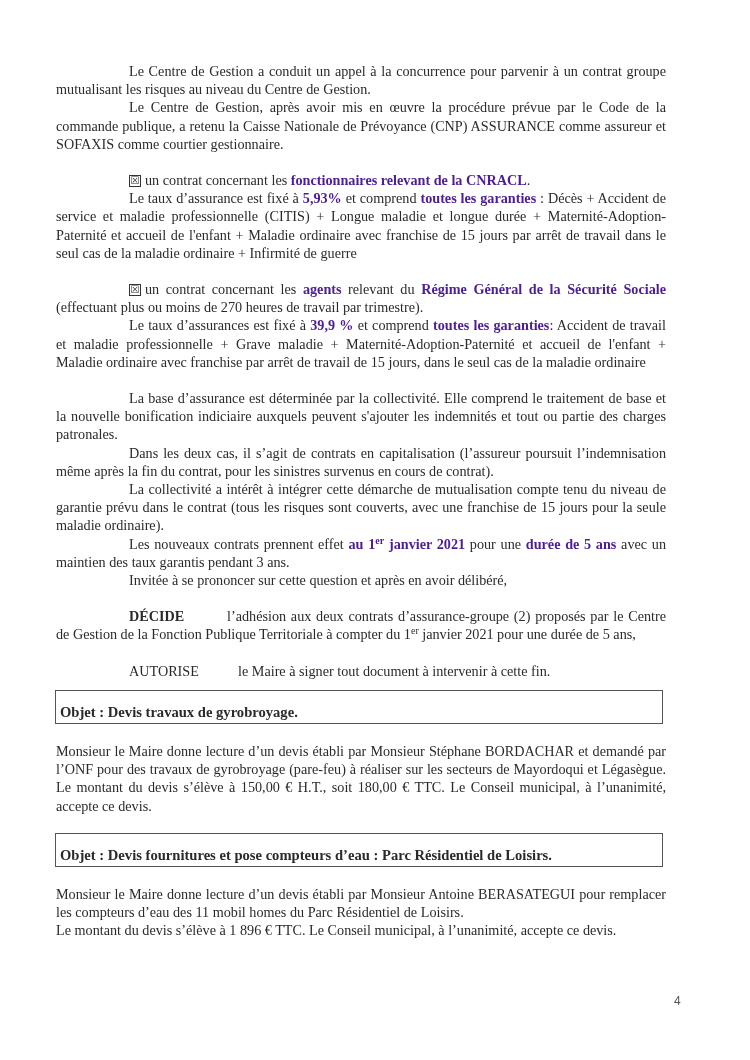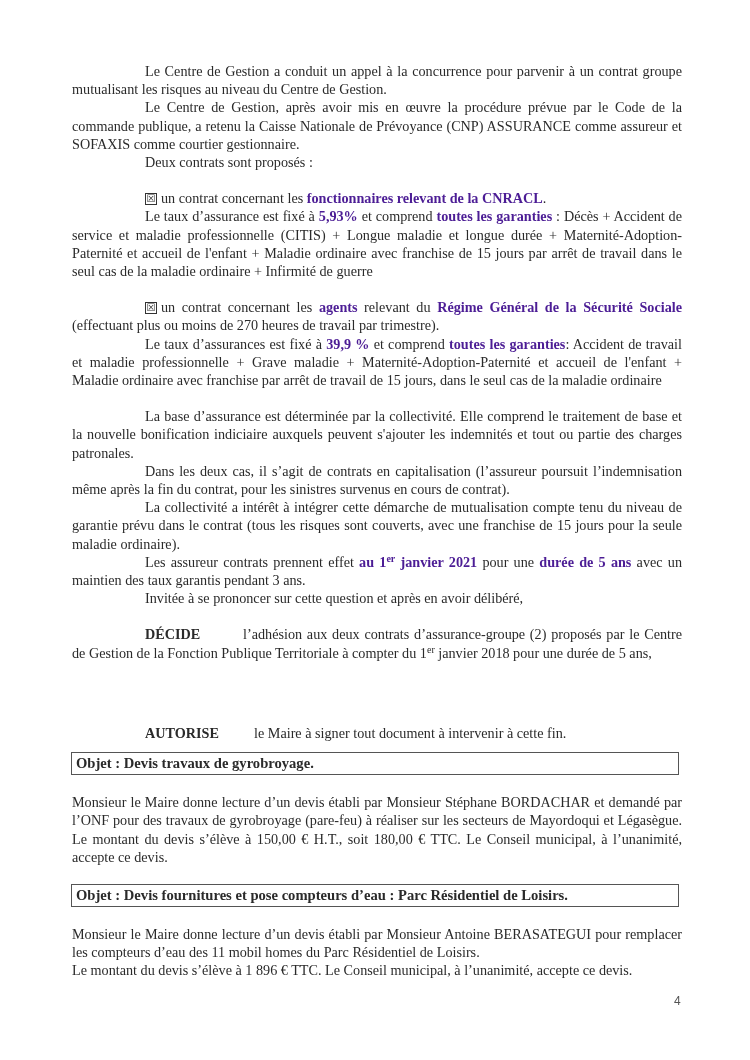--- a/index.html
+++ b/index.html
@@ -1,72 +1,71 @@
 <!DOCTYPE html>
 <html><head>
 <meta charset="utf-8">
 <style>
   html, body { margin: 0; padding: 0; background: #ffffff; }
   body {
     width: 750px; height: 1060px; position: relative; overflow: hidden;
     font-family: "Liberation Serif", serif; color: #2a2a2a;
     font-size: 14.2px; line-height: 18.2px;
   }
-  .page { position: absolute; left: 72px; top: 62px; width: 610px; }
+  .page { position: absolute; left: 56px; top: 62px; width: 610px; }
   p { margin: 0; text-align: justify; }
   .ind { text-indent: 73px; }
   .gap { height: 18px; }
   .gap-sm { height: 10px; }
   b { font-weight: bold; color: #4c1d95; }
   .check {
     display: inline-block; width: 10px; height: 10px; border: 1px solid #333;
     font-size: 10px; line-height: 10px; text-align: center; vertical-align: 1px;
     margin-right: 4px; font-family: "DejaVu Sans", sans-serif; text-indent: 0;
   }
   .decide-label { display: inline-block; width: 98px; margin-left: 73px; font-weight: bold; }
-  .autorise-label { display: inline-block; width: 109px; margin-left: 73px; font-weight: bold; margin-top: 44px; }
+  .autorise-label { display: inline-block; width: 109px; margin-left: 73px; font-weight: normal; }
   .obj-box {
-    border: 1px solid #555; padding: 1px 6px 2px 4px; font-weight: bold;
+    border: 1px solid #555; padding: 12px 6px 2px 4px; font-weight: bold;
     font-size: 14.6px; line-height: 18px; margin-left: -1px; width: 596px;
   }
   sup { font-size: 10px; line-height: 0; vertical-align: 5px; }
   .page-num {
     position: absolute; left: 674px; top: 992px; font-family: "Liberation Sans", sans-serif;
     font-size: 12px; color: #555;
   }
 </style>
 </head>
 <body>
 
 <div class="page">
   <p class="ind">Le Centre de Gestion a conduit un appel à la concurrence pour parvenir à un contrat groupe mutualisant les risques au niveau du Centre de Gestion.</p>
   <p class="ind">Le Centre de Gestion, après avoir mis en œuvre la procédure prévue par le Code de la commande publique, a retenu la Caisse Nationale de Prévoyance (CNP) ASSURANCE comme assureur et SOFAXIS comme courtier gestionnaire.</p>
-  <p class="ind">Deux contrats sont proposés :</p>
 
   <div class="gap"></div>
 
   <p class="ind"><span class="check">☒</span><span>un contrat concernant les </span><b>fonctionnaires relevant de la CNRACL</b><span>.</span></p>
   <p class="ind"><span>Le taux d’assurance est fixé à </span><b>5,93%</b><span> et comprend </span><b>toutes les garanties</b><span> : Décès + Accident de service et maladie professionnelle (CITIS) + Longue maladie et longue durée + Maternité-Adoption-Paternité et accueil de l'enfant + Maladie ordinaire avec franchise de 15 jours par arrêt de travail dans le seul cas de la maladie ordinaire + Infirmité de guerre</span></p>
 
   <div class="gap"></div>
 
   <p class="ind"><span class="check">☒</span><span>un contrat concernant les </span><b>agents</b><span> relevant du </span><b>Régime Général de la Sécurité Sociale</b><span> (effectuant plus ou moins de 270 heures de travail par trimestre).</span></p>
   <p class="ind"><span>Le taux d’assurances est fixé à </span><b>39,9 %</b><span> et comprend </span><b>toutes les garanties</b><span>: Accident de travail et maladie professionnelle + Grave maladie + Maternité-Adoption-Paternité et accueil de l'enfant + Maladie ordinaire avec franchise par arrêt de travail de 15 jours, dans le seul cas de la maladie ordinaire</span></p>
 
   <div class="gap"></div>
 
   <p class="ind">La base d’assurance est déterminée par la collectivité. Elle comprend le traitement de base et la nouvelle bonification indiciaire auxquels peuvent s'ajouter les indemnités et tout ou partie des charges patronales.</p>
   <p class="ind">Dans les deux cas, il s’agit de contrats en capitalisation (l’assureur poursuit l’indemnisation même après la fin du contrat, pour les sinistres survenus en cours de contrat).</p>
   <p class="ind">La collectivité a intérêt à intégrer cette démarche de mutualisation compte tenu du niveau de garantie prévu dans le contrat (tous les risques sont couverts, avec une franchise de 15 jours pour la seule maladie ordinaire).</p>
-  <p class="ind"><span>Les assureur contrats prennent effet </span><b><span>au 1</span><sup>er</sup><span> janvier 2021</span></b><span> pour une </span><b>durée de 5 ans</b><span> avec un maintien des taux garantis pendant 3 ans.</span></p>
+  <p class="ind"><span>Les nouveaux contrats prennent effet </span><b><span>au 1</span><sup>er</sup><span> janvier 2021</span></b><span> pour une </span><b>durée de 5 ans</b><span> avec un maintien des taux garantis pendant 3 ans.</span></p>
   <p class="ind">Invitée à se prononcer sur cette question et après en avoir délibéré,</p>
 
   <div class="gap"></div>
 
-  <p><span class="decide-label">DÉCIDE</span><span>l’adhésion aux deux contrats d’assurance-groupe (2) proposés par le Centre de Gestion de la Fonction Publique Territoriale à compter du 1</span><sup>er</sup><span> janvier 2018 pour une durée de 5 ans,</span></p>
+  <p><span class="decide-label">DÉCIDE</span><span>l’adhésion aux deux contrats d’assurance-groupe (2) proposés par le Centre de Gestion de la Fonction Publique Territoriale à compter du 1</span><sup>er</sup><span> janvier 2021 pour une durée de 5 ans,</span></p>
 
   <div class="gap"></div>
 
   <p><span class="autorise-label">AUTORISE</span><span>le Maire à signer tout document à intervenir à cette fin.</span></p>
 
   <div class="gap-sm"></div>
 
   <div class="obj-box">Objet : Devis travaux de gyrobroyage.</div>
   <div class="gap"></div>
   <p>Monsieur le Maire donne lecture d’un devis établi par Monsieur Stéphane BORDACHAR et demandé par l’ONF pour des travaux de gyrobroyage (pare-feu) à réaliser sur les secteurs de Mayordoqui et Légasègue. Le montant du devis s’élève à 150,00 € H.T., soit 180,00 € TTC. Le Conseil municipal, à l’unanimité, accepte ce devis.</p>

